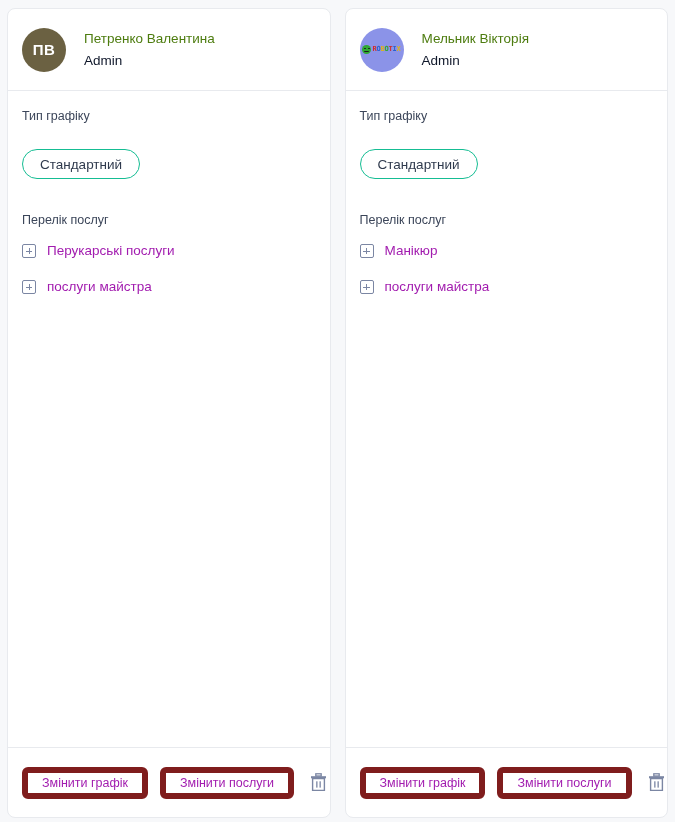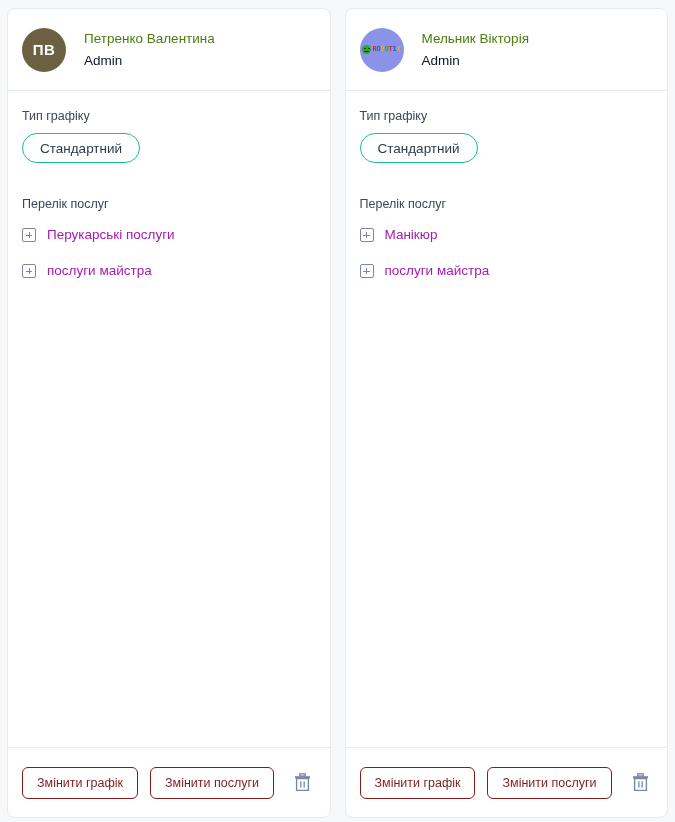--- a/index.html
+++ b/index.html
@@ -123,21 +123,21 @@
     line-height: 1.15;
   }
   
   .card-body {
     flex: 1 1 auto;
     padding: 18px 14px 0 14px;
   }
   .section-label {
     font-size: 12.5px;
     color: #3b4559;
-    margin-bottom: 10px;
+    margin-bottom: 26px;
   }
   .chip {
     display: inline-flex;
     align-items: center;
     justify-content: center;
     height: 30px;
     padding: 0 17px;
     border: 1.4px solid #15bd93;
     border-radius: 16px;
     font-size: 13.5px;
@@ -178,24 +178,24 @@
     height: 70px;
     border-top: 1px solid #e8eaee;
     display: flex;
     align-items: center;
     gap: 12px;
     padding: 0 14px;
   }
   .btn {
     height: 32px;
     padding: 0 14px;
-    border: 1px solid #7f1d1d;
+    border: 6px solid #7f1d1d;
     border-radius: 6px;
     background: #ffffff;
-    color: #7f1d1d;
+    color: #a21caf;
     font-size: 12.5px;
     font-family: "Liberation Sans", sans-serif;
     cursor: pointer;
     white-space: nowrap;
     display: inline-flex;
     align-items: center;
     justify-content: center;
   }
   .trash-btn {
     width: 26px; height: 30px;

